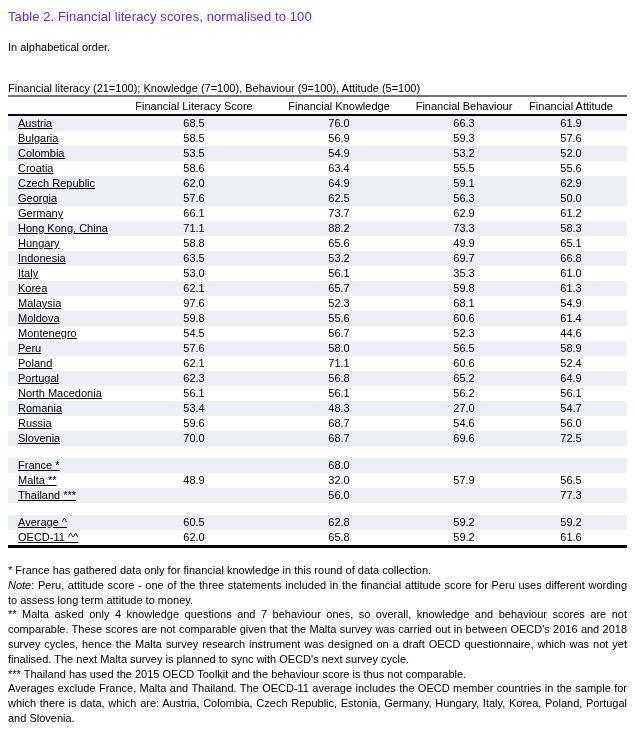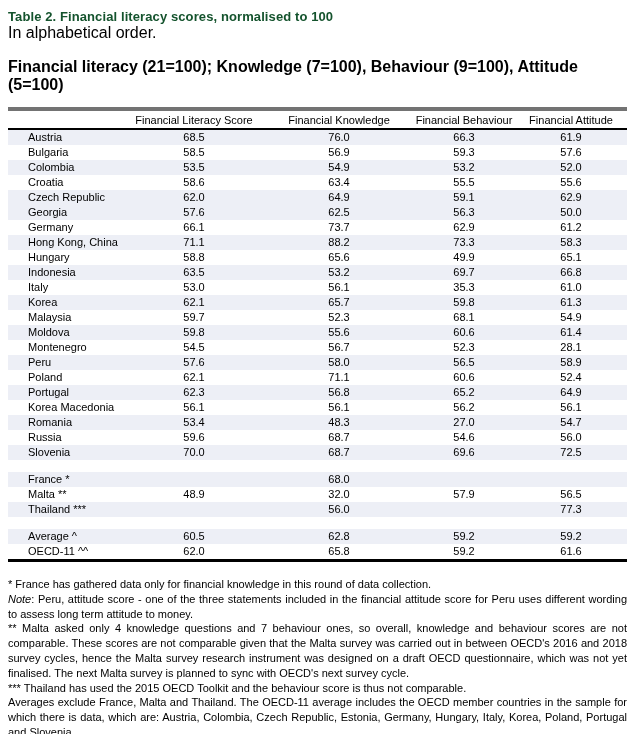--- a/index.html
+++ b/index.html
@@ -13,40 +13,39 @@
     color: #000000;
     -webkit-font-smoothing: antialiased;
   }
   .page {
     box-sizing: border-box;
     width: 635px;
     padding: 6px 8px 0 8px;
   }
   .doc-title {
     font-size: 13px;
-    font-weight: bold;
-    color: #14532d;
+    font-weight: normal;
+    color: #6d28d9;
     margin: 3px 0 0 0;
     letter-spacing: 0.1px;
   }
   .subtitle {
-    font-size: 16px;
-    margin-top: 0;
+    font-size: 11px;
+    margin-top: 17px;
   }
   .scale-note {
-    font-size: 16px;
-    margin-top: 16px;
-    font-weight: bold;
+    font-size: 11px;
+    margin-top: 29px;
   }
   table.scores {
     width: 100%;
     border-collapse: collapse;
     table-layout: fixed;
-    margin-top: 13px;
-    border-top: 4px solid #737373;
+    margin-top: 1px;
+    border-top: 2px solid #737373;
     border-bottom: 3px solid #000000;
   }
   table.scores thead th {
     font-weight: normal;
     font-size: 11px;
     text-align: center;
     vertical-align: bottom;
     padding: 3px 0 2px 0;
     border-bottom: 2px solid #000000;
     white-space: nowrap;
@@ -59,21 +58,22 @@
     font-size: 11px;
     height: 15px;
     line-height: 15px;
     padding: 0;
     text-align: center;
     white-space: nowrap;
     overflow: hidden;
   }
   table.scores tbody td:first-child {
     text-align: left;
-    padding-left: 20px;
+    padding-left: 10px;
+    text-decoration: underline;
   }
   table.scores tbody tr.shade td {
     background: #EDEFF6;
   }
   table.scores tbody tr.spacer td {
     height: 12px;
     background: #ffffff;
   }
   .footnotes {
     margin-top: 15px;
@@ -190,38 +190,38 @@
         </tr>
         <tr class="shade">
           <td>Korea</td>
           <td>62.1</td>
           <td>65.7</td>
           <td>59.8</td>
           <td>61.3</td>
         </tr>
         <tr>
           <td>Malaysia</td>
-          <td>59.7</td>
+          <td>97.6</td>
           <td>52.3</td>
           <td>68.1</td>
           <td>54.9</td>
         </tr>
         <tr class="shade">
           <td>Moldova</td>
           <td>59.8</td>
           <td>55.6</td>
           <td>60.6</td>
           <td>61.4</td>
         </tr>
         <tr>
           <td>Montenegro</td>
           <td>54.5</td>
           <td>56.7</td>
           <td>52.3</td>
-          <td>28.1</td>
+          <td>44.6</td>
         </tr>
         <tr class="shade">
           <td>Peru</td>
           <td>57.6</td>
           <td>58.0</td>
           <td>56.5</td>
           <td>58.9</td>
         </tr>
         <tr>
           <td>Poland</td>
@@ -231,21 +231,21 @@
           <td>52.4</td>
         </tr>
         <tr class="shade">
           <td>Portugal</td>
           <td>62.3</td>
           <td>56.8</td>
           <td>65.2</td>
           <td>64.9</td>
         </tr>
         <tr>
-          <td>Korea Macedonia</td>
+          <td>North Macedonia</td>
           <td>56.1</td>
           <td>56.1</td>
           <td>56.2</td>
           <td>56.1</td>
         </tr>
         <tr class="shade">
           <td>Romania</td>
           <td>53.4</td>
           <td>48.3</td>
           <td>27.0</td>

